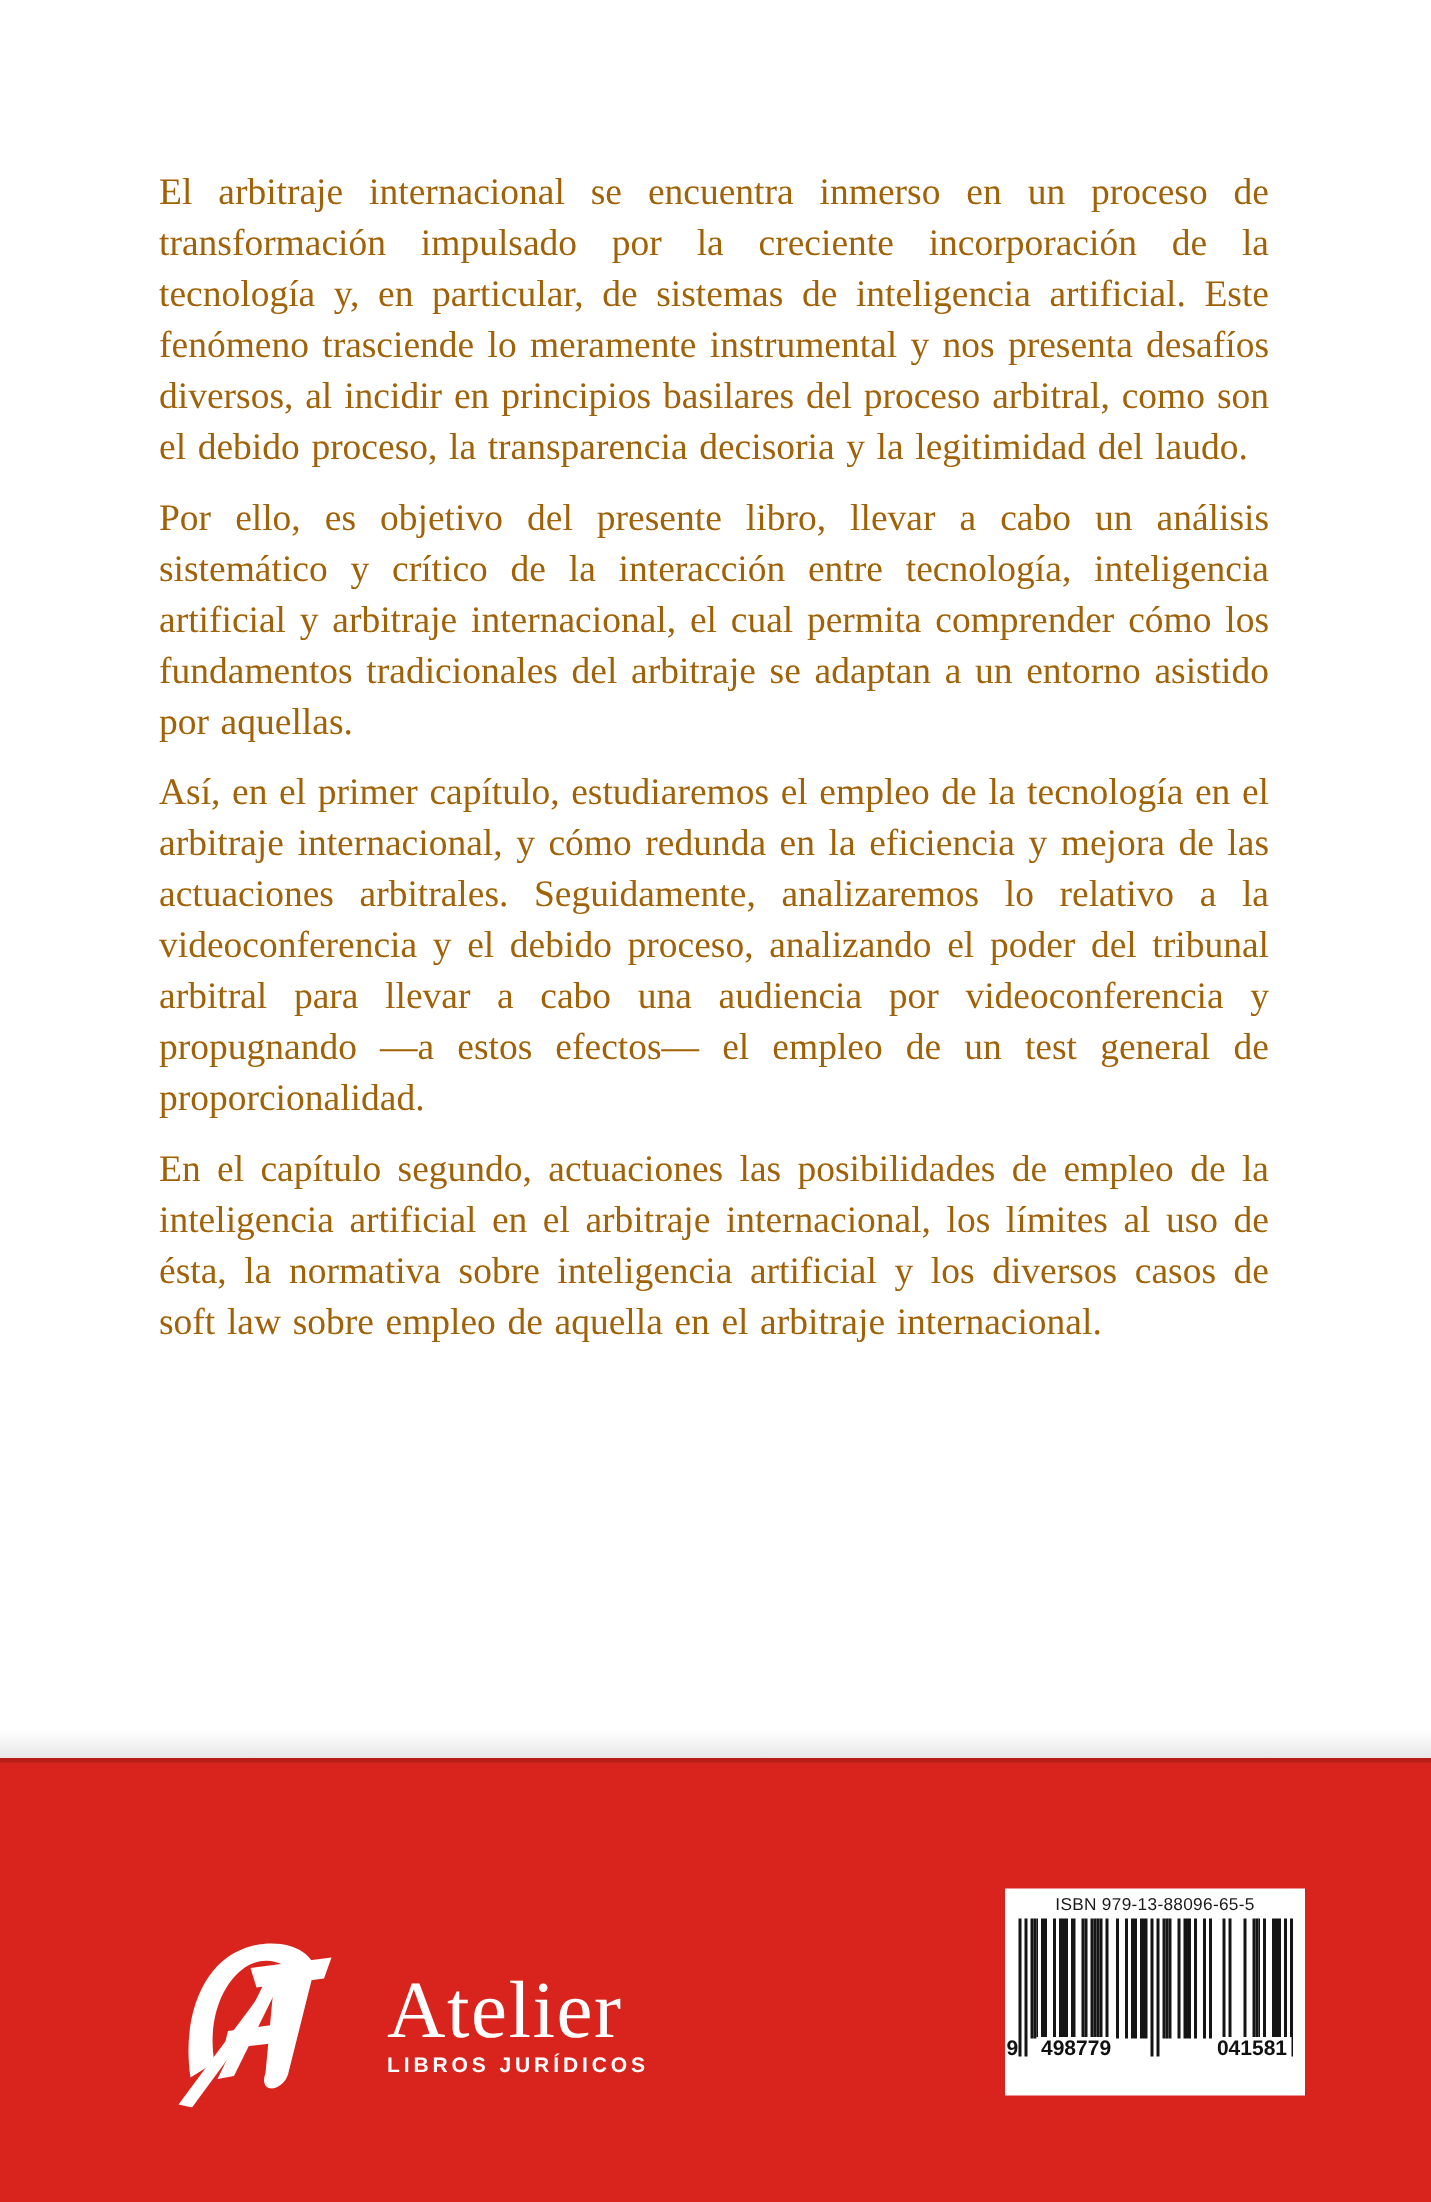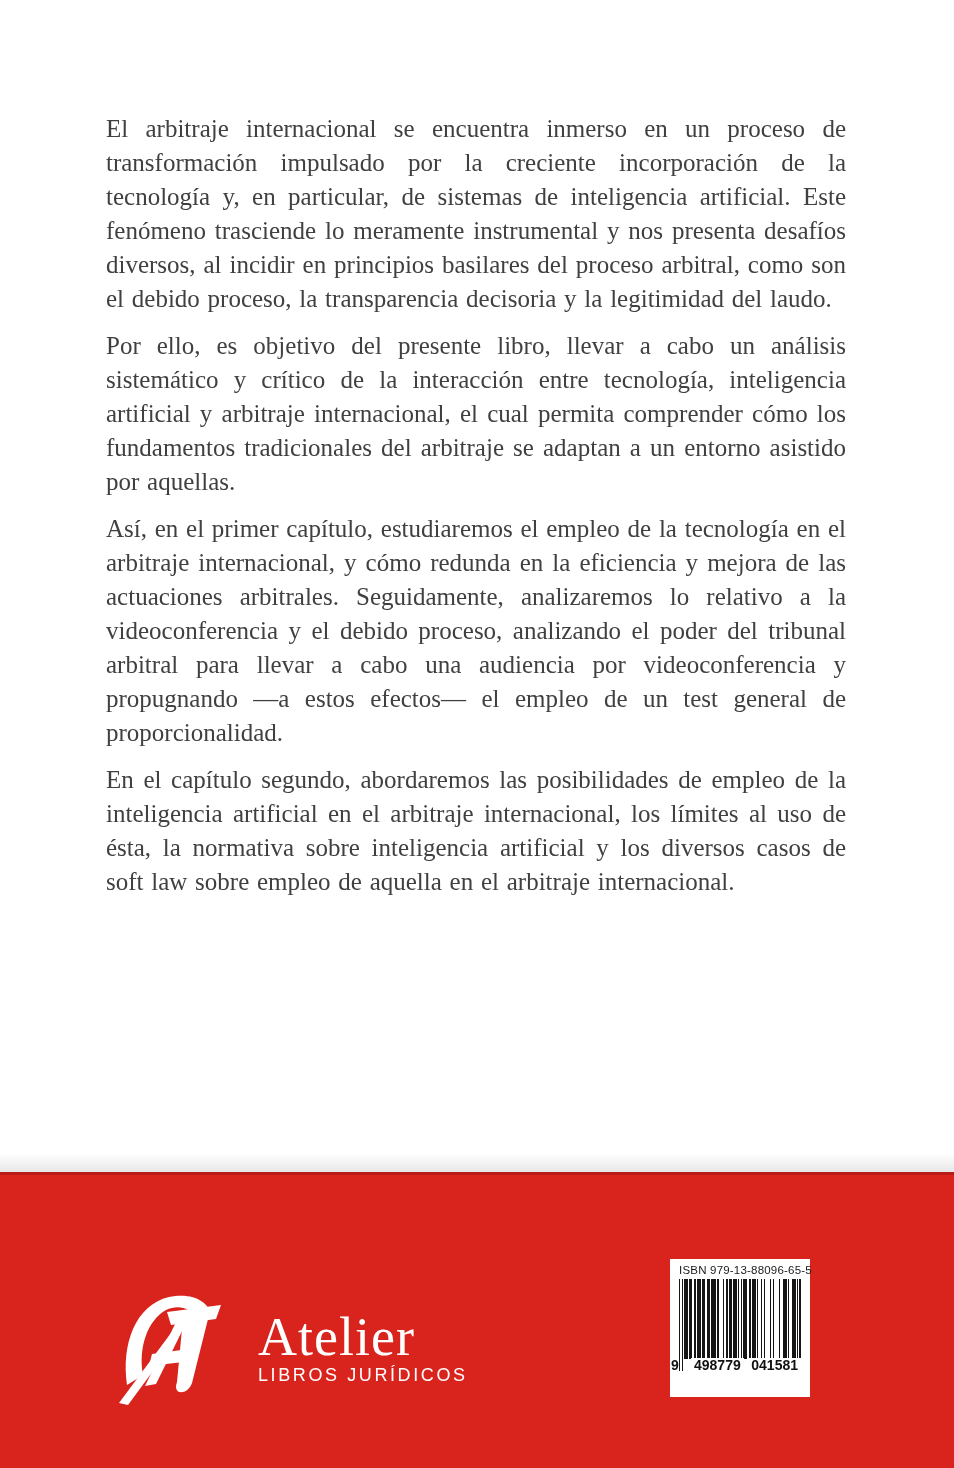--- a/index.html
+++ b/index.html
@@ -11,21 +11,21 @@
     overflow: hidden;
     font-family: "Liberation Serif", serif;
   }
 
   
   .synopsis {
     position: absolute;
     left: 106px;
     top: 112px;
     width: 740px;
-    color: #404040;
+    color: #a16207;
     font-size: 25px;
     line-height: 34px;
     text-align: justify;
     word-spacing: 1.5px;
   }
   .synopsis p { margin: 0 0 13px 0; }
 
   
   .band {
     position: absolute;
@@ -57,32 +57,32 @@
   .logo-mark { width: 126px; height: 114px; }
   .logo-text { margin-left: 16px; color: #ffffff; }
   .publisher-name {
     font-family: "Liberation Serif", serif;
     font-size: 54px;
     line-height: 54px;
     letter-spacing: 1px;
   }
   .publisher-tagline {
     font-family: "Liberation Sans", sans-serif;
-    font-size: 18px;
-    font-weight: 400;
+    font-size: 14px;
+    font-weight: 700;
     letter-spacing: 2.6px;
     margin-top: 1px;
   }
 
   
   .barcode-box {
     position: absolute;
     left: 670px;
     top: 84px;
-    width: 140px;
+    width: 200px;
     height: 138px;
     background: #ffffff;
     box-sizing: border-box;
     padding: 5px 9px 6px 9px;
   }
   .isbn-label {
     font-family: "Liberation Sans", sans-serif;
     font-size: 11.5px;
     color: #1a1a1a;
     text-align: center;
@@ -124,21 +124,21 @@
 </style>
 </head>
 <body>
 
 <div class="cover">
 
   <div class="synopsis">
     <p>El arbitraje internacional se encuentra inmerso en un proceso de transformación impulsado por la creciente incorporación de la tecnología y, en particular, de sistemas de inteligencia artificial. Este fenómeno trasciende lo meramente instrumental y nos presenta desafíos diversos, al incidir en principios basilares del proceso arbitral, como son el debido proceso, la transparencia decisoria y la legitimidad del laudo.</p>
     <p>Por ello, es objetivo del presente libro, llevar a cabo un análisis sistemático y crítico de la interacción entre tecnología, inteligencia artificial y arbitraje internacional, el cual permita comprender cómo los fundamentos tradicionales del arbitraje se adaptan a un entorno asistido por aquellas.</p>
     <p>Así, en el primer capítulo, estudiaremos el empleo de la tecnología en el arbitraje internacional, y cómo redunda en la eficiencia y mejora de las actuaciones arbitrales. Seguidamente, analizaremos lo relativo a la videoconferencia y el debido proceso, analizando el poder del tribunal arbitral para llevar a cabo una audiencia por videoconferencia y propugnando —a estos efectos— el empleo de un test general de proporcionalidad.</p>
-    <p>En el capítulo segundo, abordaremos las posibilidades de empleo de la inteligencia artificial en el arbitraje internacional, los límites al uso de ésta, la normativa sobre inteligencia artificial y los diversos casos de soft law sobre empleo de aquella en el arbitraje internacional.</p>
+    <p>En el capítulo segundo, actuaciones las posibilidades de empleo de la inteligencia artificial en el arbitraje internacional, los límites al uso de ésta, la normativa sobre inteligencia artificial y los diversos casos de soft law sobre empleo de aquella en el arbitraje internacional.</p>
   </div>
 
   <div class="band">
     <div class="band-shadow"></div>
 
     <div class="logo">
       <svg class="logo-mark" viewBox="0 0 120 114" xmlns="http://www.w3.org/2000/svg">
         <g fill="#ffffff">
 
           <path d="M 8 94 C 2 54 16 14 50 6 C 74 1 90 11 92 24 L 77 28 C 73 17 59 13 47 19 C 29 29 19 56 24 84 Z"></path>

